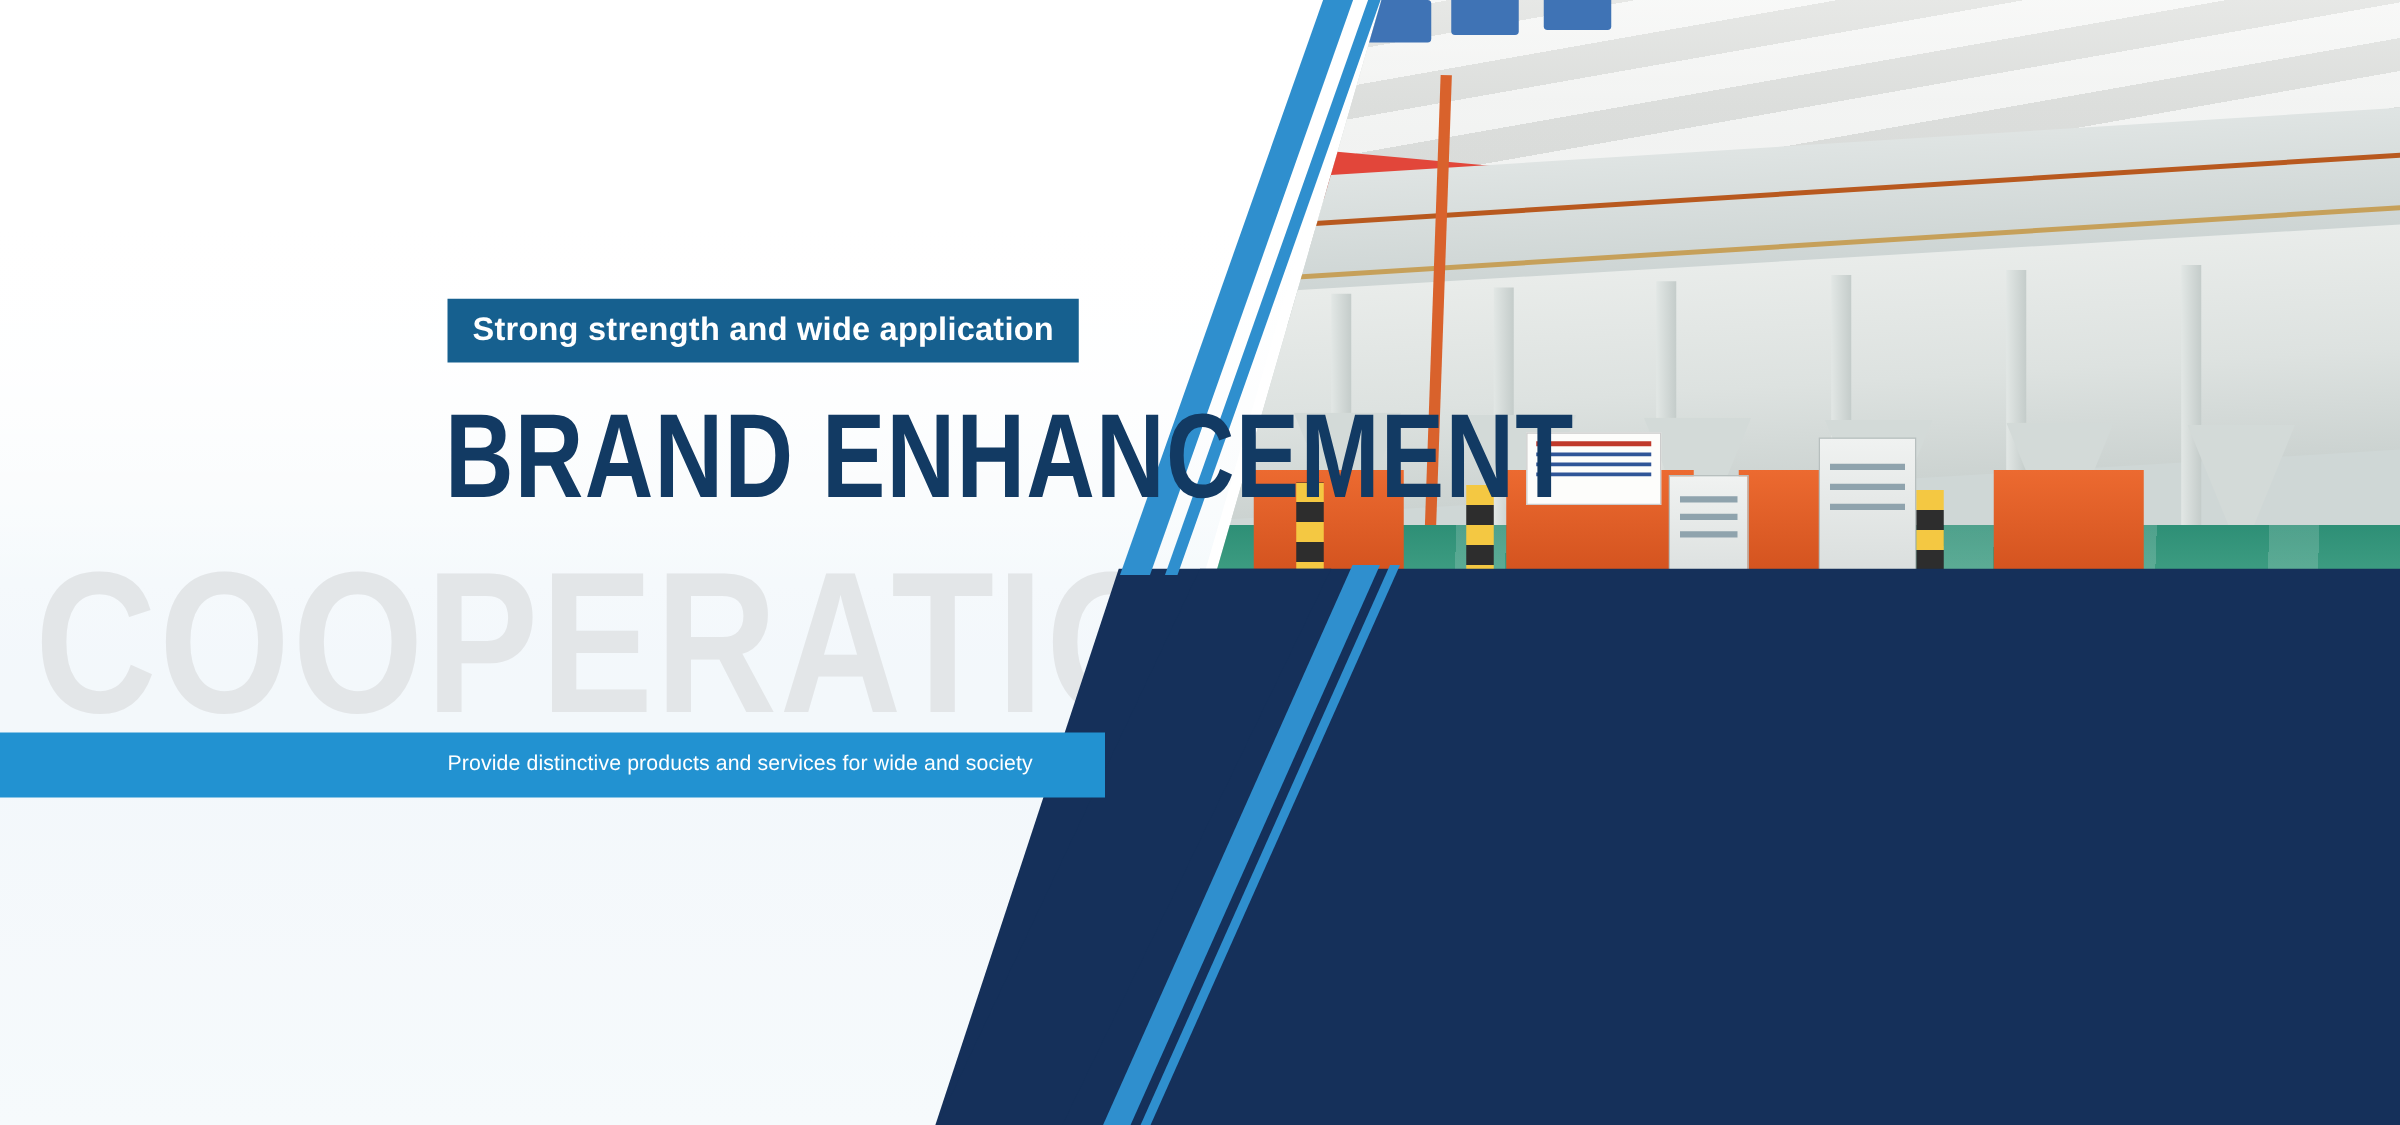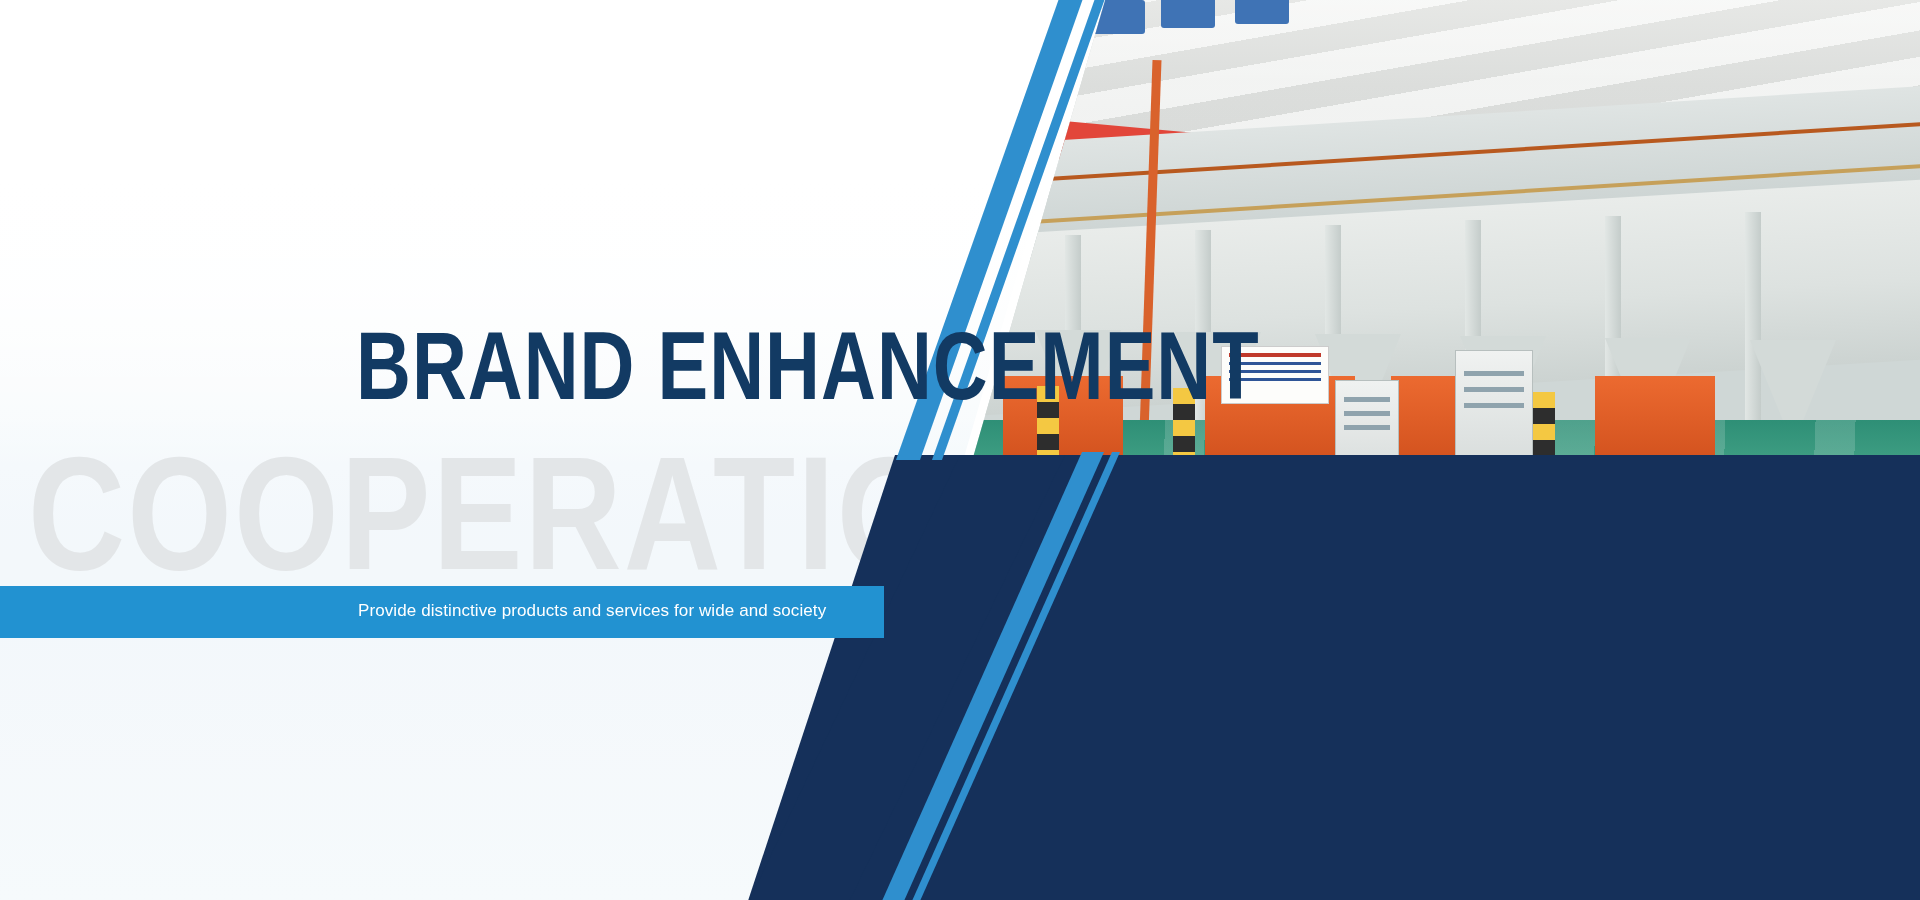--- a/index.html
+++ b/index.html
@@ -326,15 +326,16 @@
     <polygon points="1082,452 1104,452 900,910 878,910" fill="#2f8fce"></polygon>
     <polygon points="1112,452 1120,452 916,910 908,910" fill="#2f8fce"></polygon>
 
     <polygon points="1062,-10 1086,-10 920,460 896,460" fill="#2f8fce"></polygon>
     <polygon points="1098,-10 1108,-10 942,460 932,460" fill="#2f8fce"></polygon>
   </svg>
 
   <div class="band"></div>
   <div class="band-text">Provide distinctive products and services for wide and society</div>
 
+  <div class="badge">Strong strength and wide application</div>
   <div class="headline">BRAND ENHANCEMENT</div>
 
 </div>
 
 </body></html>

